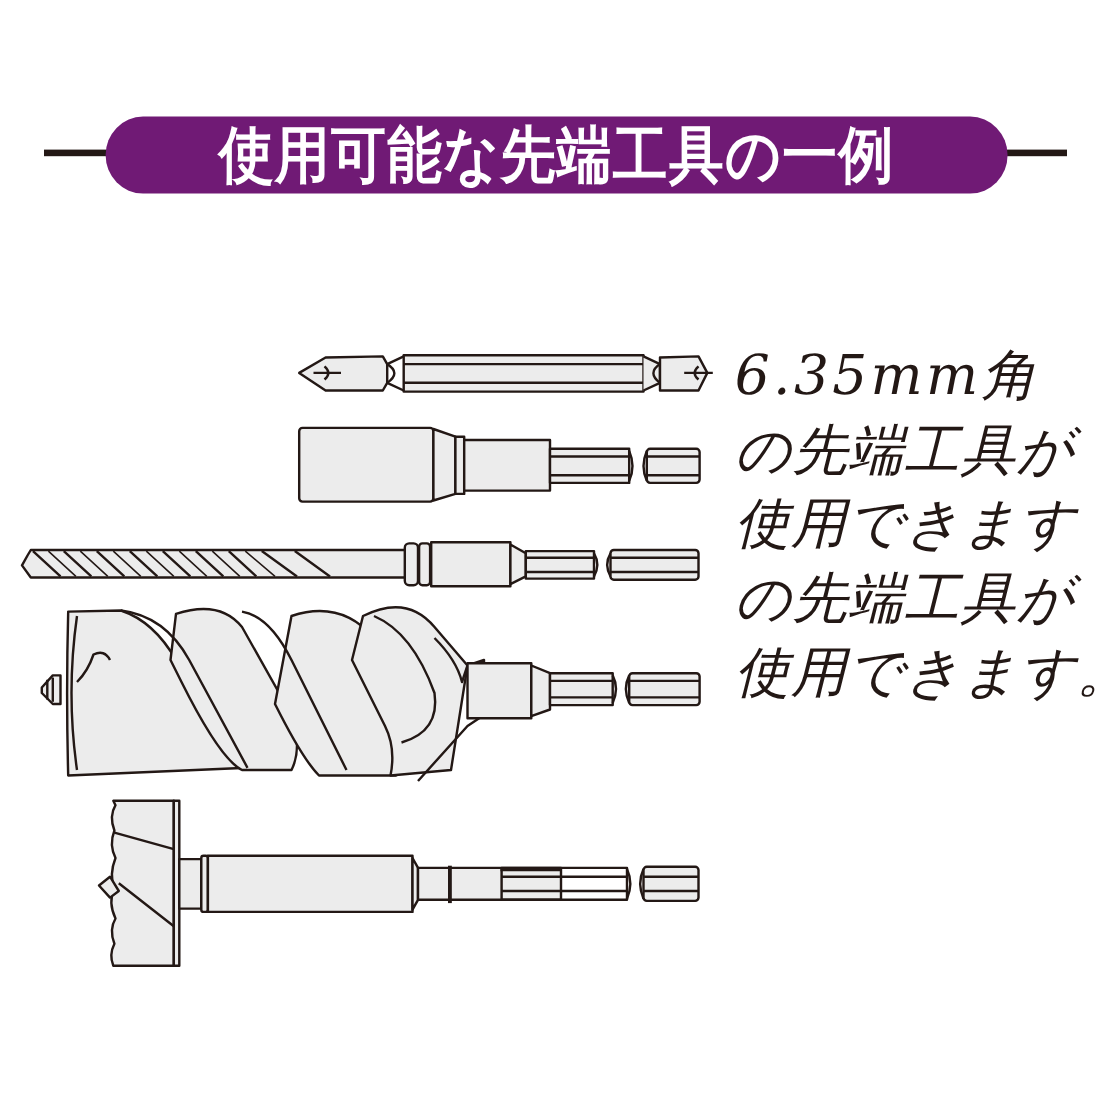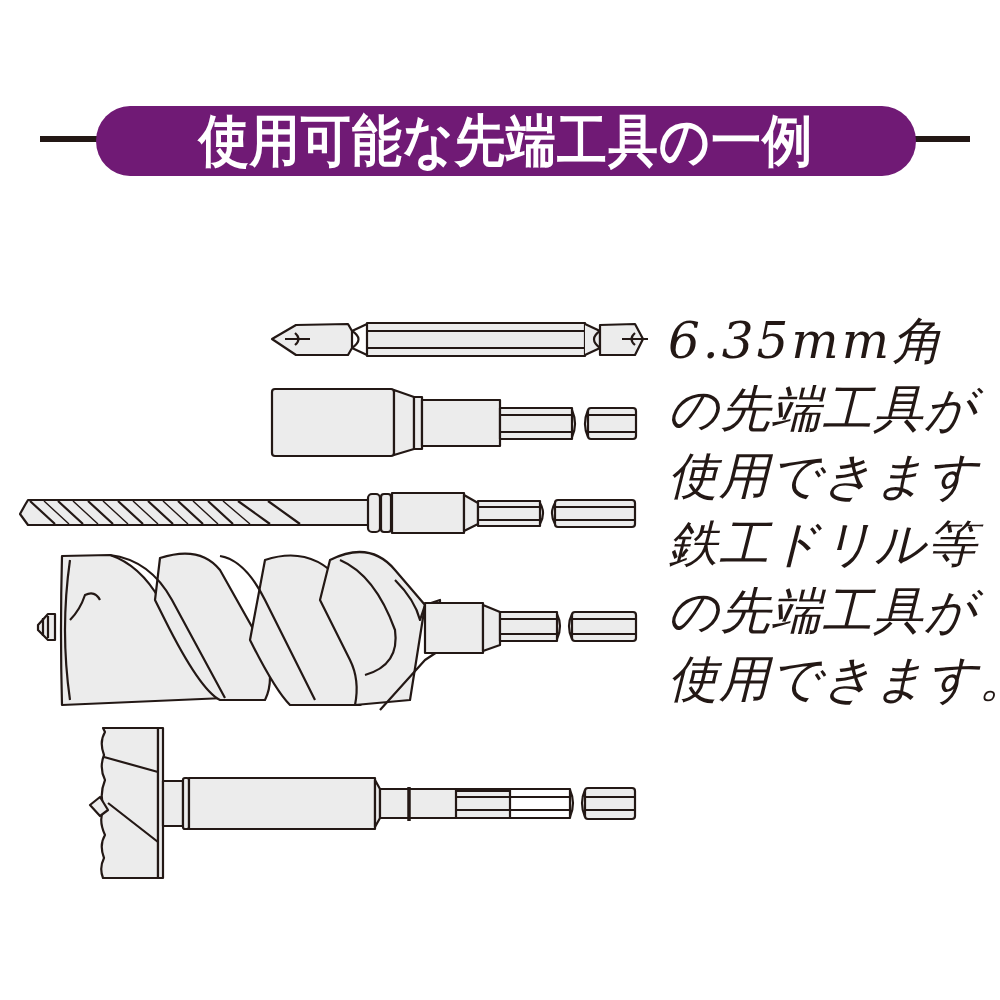--- a/index.html
+++ b/index.html
@@ -130,16 +130,15 @@
       <line x1="585" y1="797" x2="635" y2="797"></line>
       <line x1="585" y1="810" x2="635" y2="810"></line>
     </g>
   </svg>
 </div>
 
 <div class="desc">
   <span class="desc-line first">6.35mm角</span>
   <span class="desc-line">の先端工具が</span>
   <span class="desc-line">使用できます</span>
-  <span class="desc-line">鉄工ドリル等</span>
   <span class="desc-line">の先端工具が</span>
   <span class="desc-line">使用できます。</span>
 </div>
 
 </body></html>

